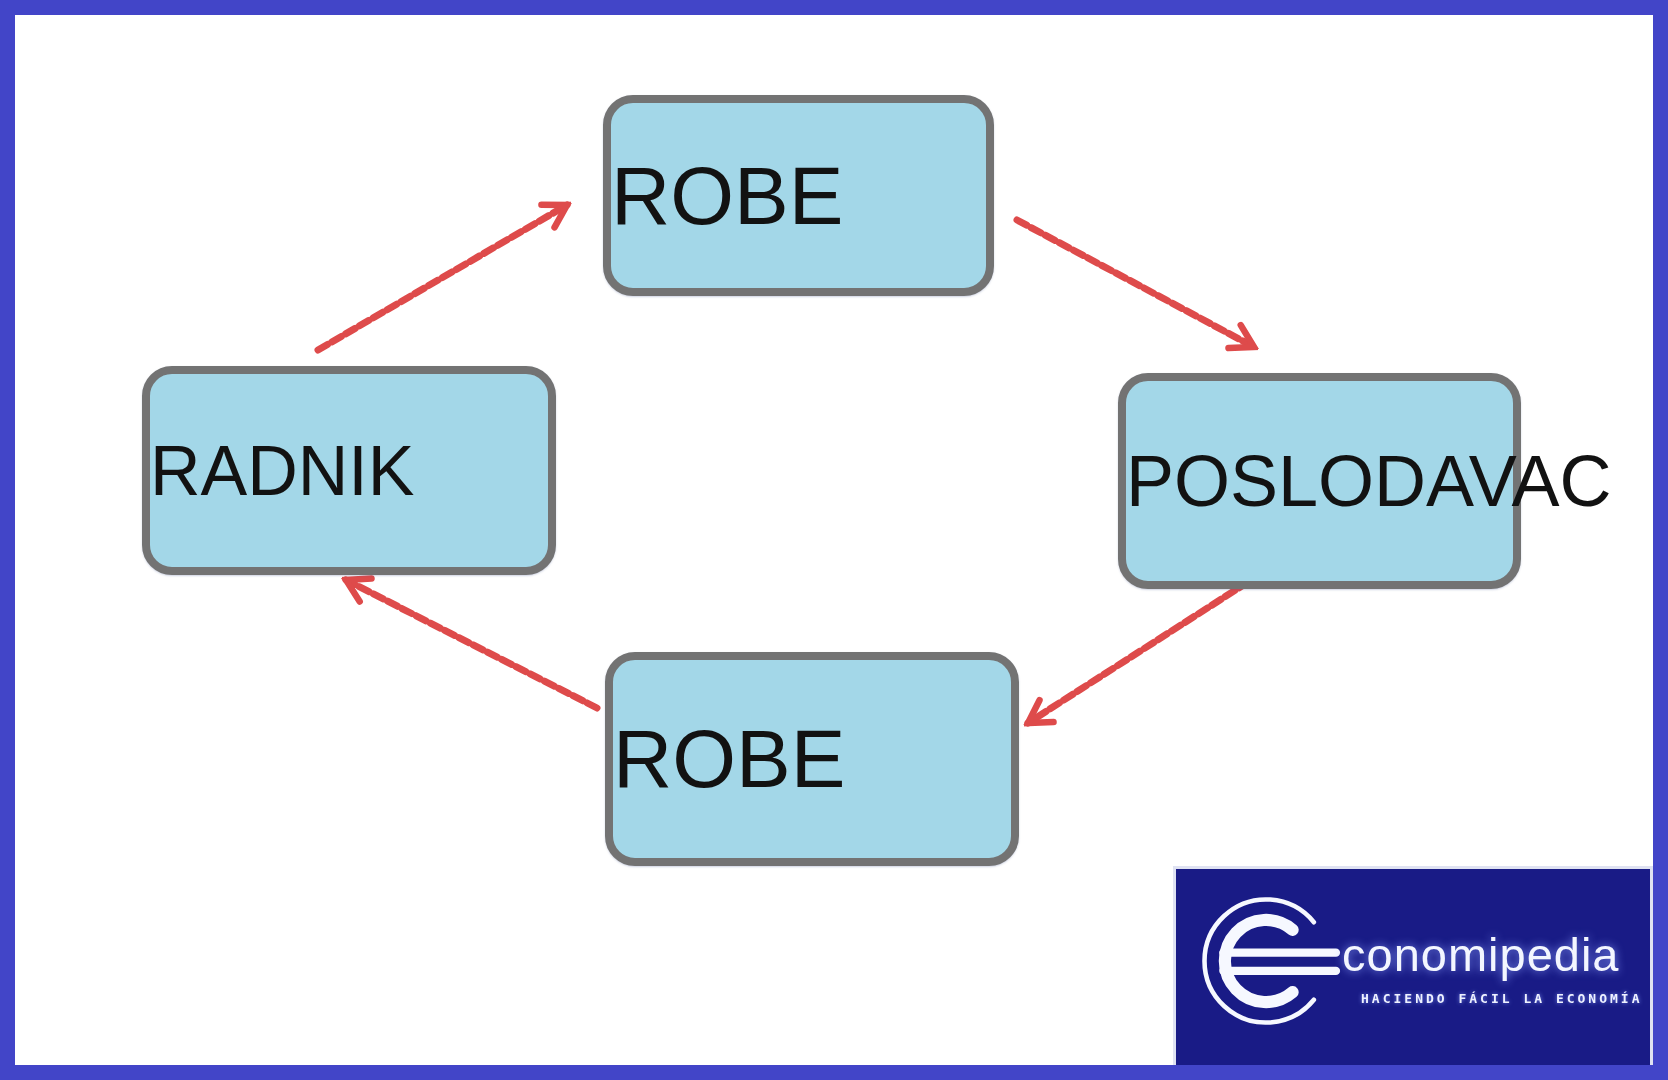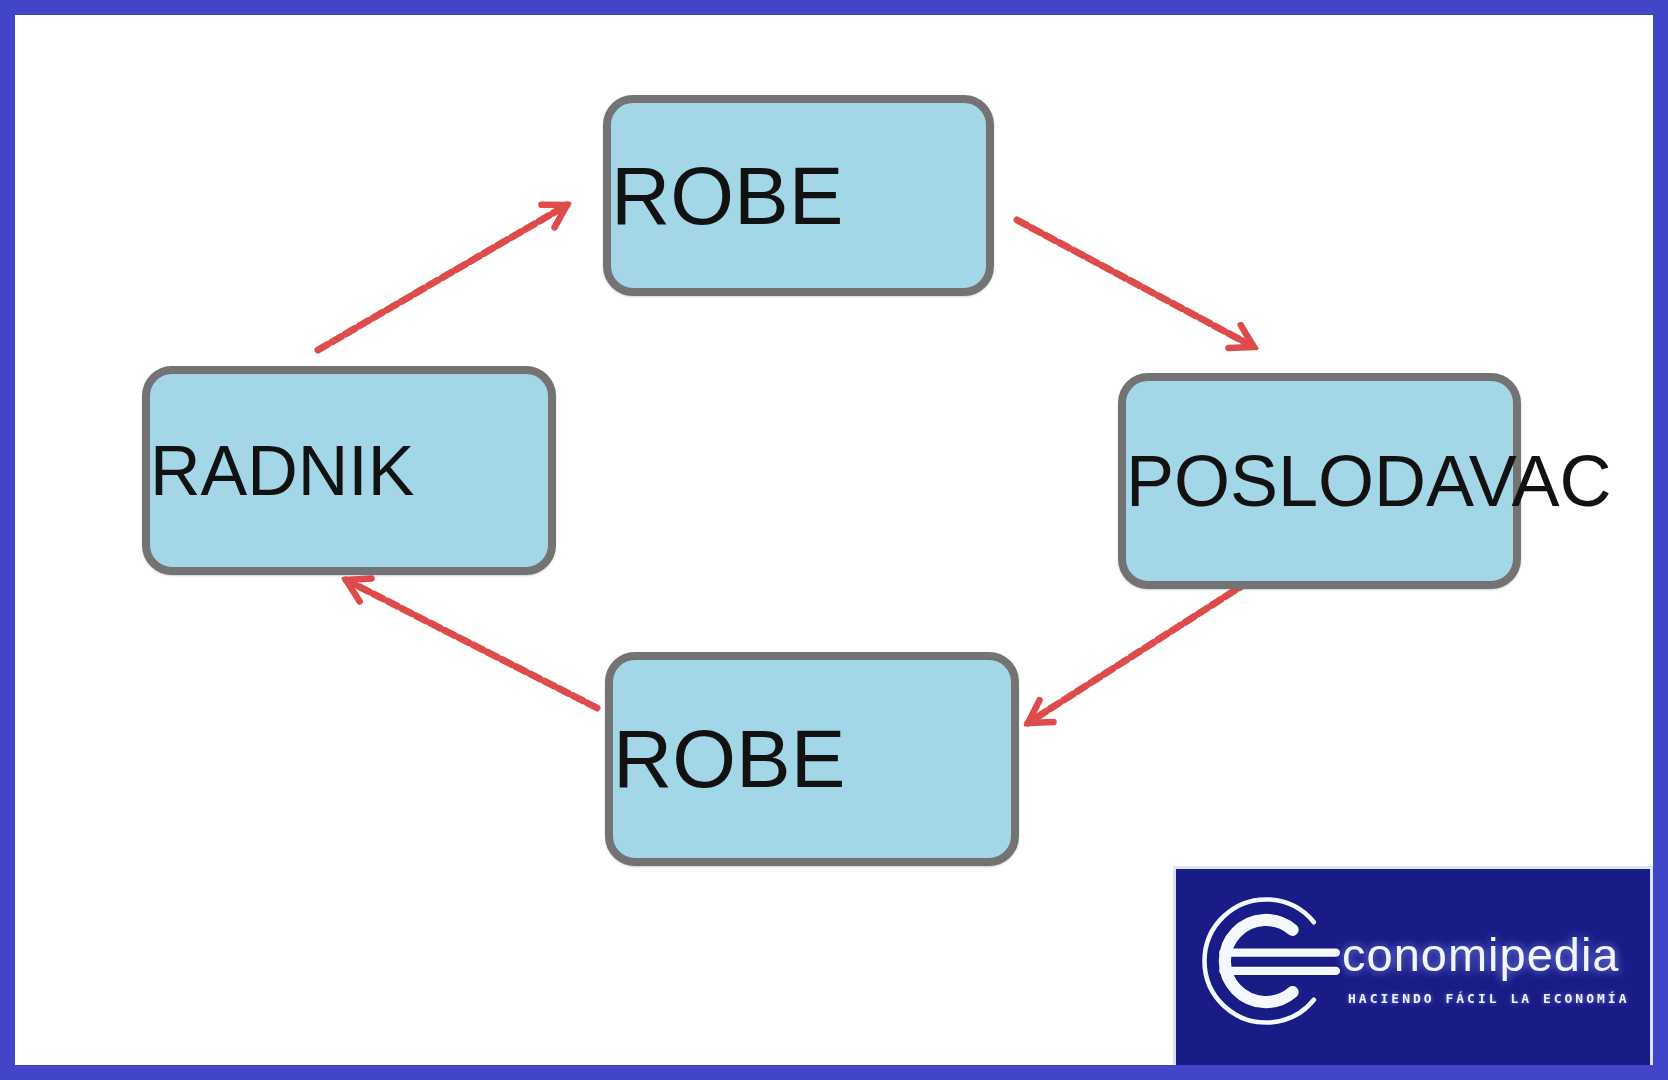--- a/index.html
+++ b/index.html
@@ -38,21 +38,21 @@
     box-sizing:border-box;
     overflow:hidden;
   }
   .logo-mark{position:absolute;left:14px;top:16px;width:152px;height:152px;}
   .logo-brand{
     position:absolute;left:166px;top:58px;
     font-size:47px;color:#f3f6ff;letter-spacing:1px;
     text-shadow:0 0 10px rgba(140,160,255,.9);
   }
   .logo-tagline{
-    position:absolute;left:172px;top:122px;
+    position:absolute;left:185px;top:122px;
     font-family:"DejaVu Sans Mono", monospace;
     font-weight:bold;font-size:13px;letter-spacing:3px;
     color:#eef1ff;text-shadow:0 0 4px rgba(140,160,255,.8);
     white-space:nowrap;
   }
 </style>
 </head>
 <body>
 
 <div class="frame">

